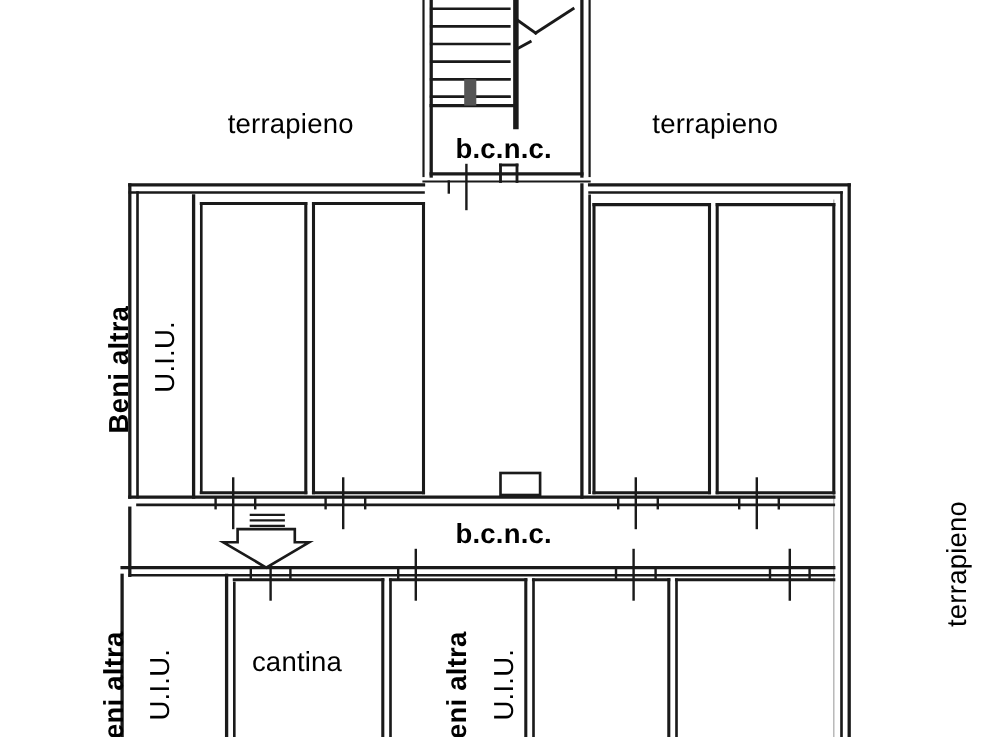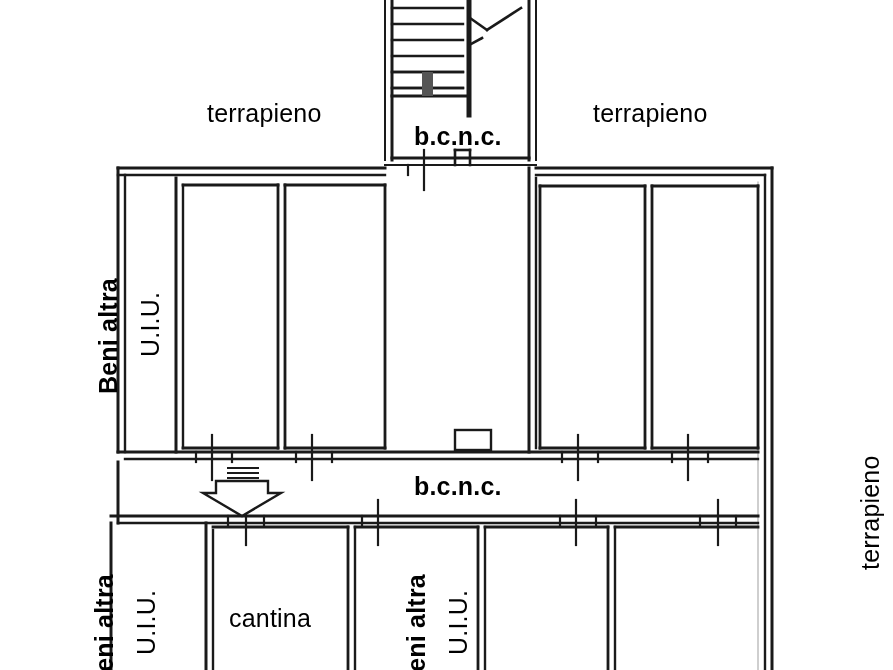--- a/index.html
+++ b/index.html
@@ -243,15 +243,15 @@
   <div class="label label-v rot-ccw" style="left:138px; top:357px;">U.I.U.</div>
 
   <div class="label label-v label-bold rot-ccw" style="left:92px; top:690px;">Beni altra</div>
 
   <div class="label label-v rot-ccw" style="left:134px; top:655px;">U.I.U.</div>
 
   <div class="label label-v label-bold rot-ccw" style="left:404px; top:690px;">Beni altra</div>
 
   <div class="label label-v rot-ccw" style="left:446px; top:655px;">U.I.U.</div>
 
-  <div class="label label-h" style="left:229px; top:606px;">cantina</div>
+  <div class="label label-h" style="left:229px; top:590px;">cantina</div>
 
 </div>
 
 </body></html>

